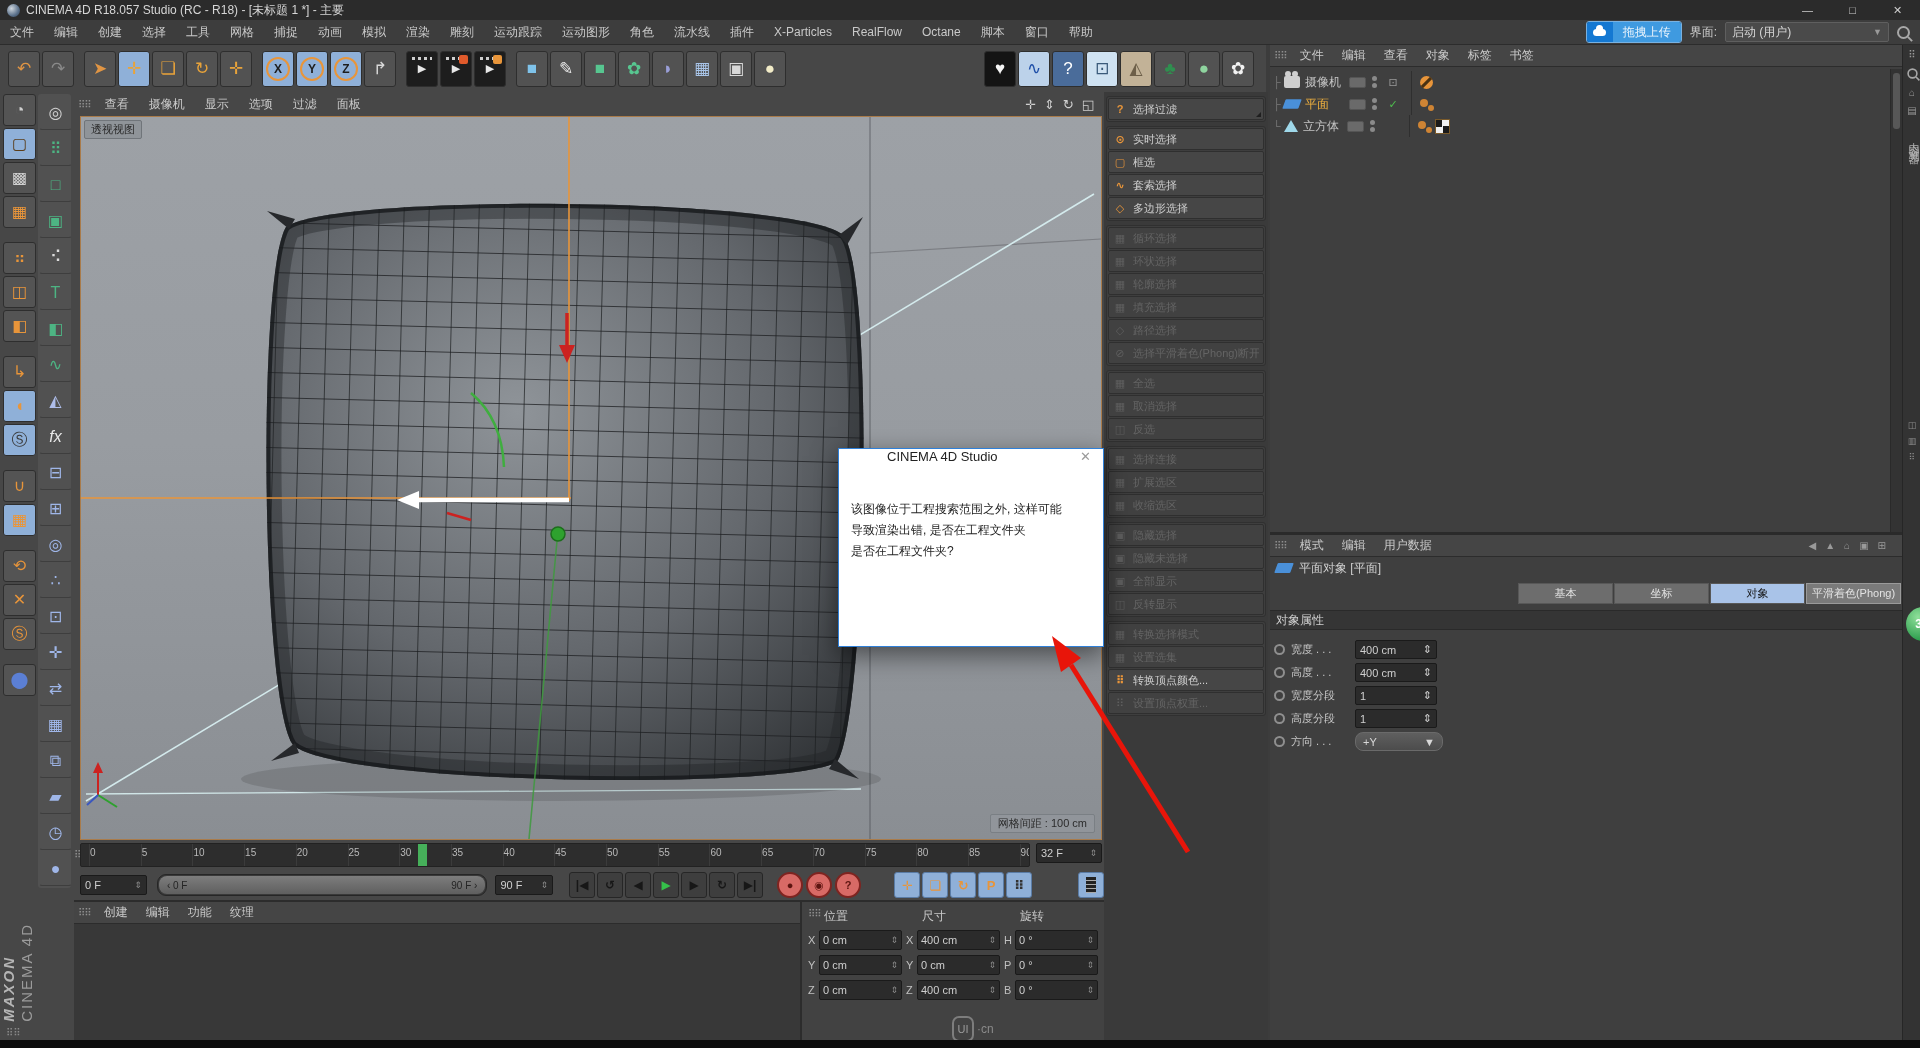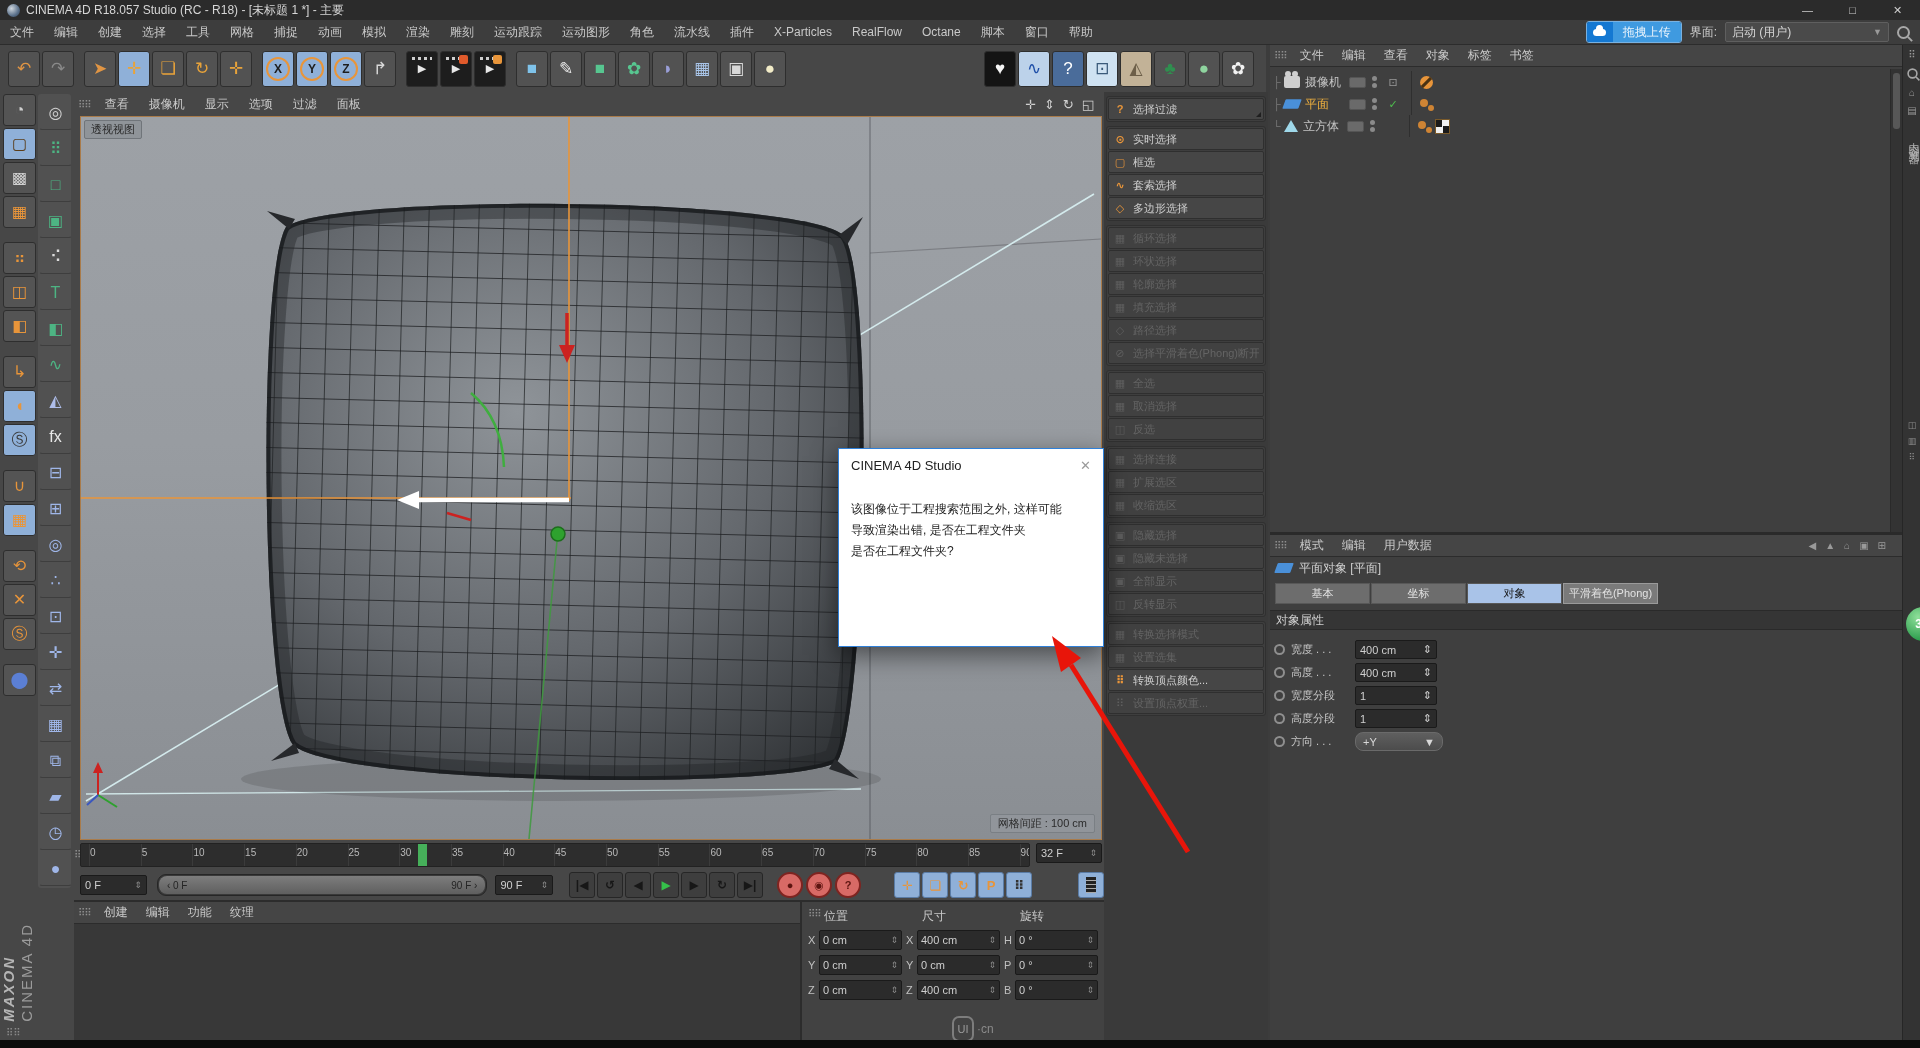--- a/index.html
+++ b/index.html
@@ -162,21 +162,21 @@
   .tag-mute::after{content:'';position:absolute;left:0px;top:5px;width:13px;height:3px;background:#4a3212;transform:rotate(-45deg);}
   .tag-phong{width:14px;height:10px;position:relative;}
   .tag-phong::before{content:'';position:absolute;left:0;top:0;width:8px;height:8px;border-radius:50%;background:#cf8434;}
   .tag-phong::after{content:'';position:absolute;right:0;bottom:-2px;width:6px;height:6px;border-radius:50%;background:#cf8434;}
   .tag-texture{width:13px;height:13px;border:1px solid #7a5a2a;
      background:conic-gradient(#f0f0f0 0 25%,#1a1a1a 0 50%,#f0f0f0 0 75%,#1a1a1a 0);}
   .am{position:absolute;left:0;top:490px;width:100%;height:505px;background:#3f3f3f;}
   .am-menu-icons{margin-left:auto;display:flex;gap:9px;padding-right:16px;color:#9a9a9a;font-size:10px;align-items:center;}
   .am-title{display:flex;align-items:center;gap:7px;height:22px;padding-left:6px;color:#d0d0d0;}
   .am-plane-icon{width:16px;height:10px;background:#4a90d9;transform:skewX(-20deg);border-radius:1px;}
-  .am-tabs{display:flex;padding-left:5px;margin-top:4px;}
+  .am-tabs{display:flex;padding-left:5px;margin-top:4px;justify-content:flex-end;}
   .am-tab{flex:0 0 93px;height:19px;background:#6d6d6d;border:1px solid #585858;color:#e2e2e2;font-size:11px;
           display:flex;align-items:center;justify-content:center;margin-right:1px;}
   .am-tab.active{background:#a9c3e8;color:#151515;}
   .am-tab.alt{background:#7a7a7a;border-color:#9a9a9a;}
   .am-section{height:18px;background:#353535;border-top:1px solid #2a2a2a;border-bottom:1px solid #2a2a2a;
           color:#d0d0d0;display:flex;align-items:center;padding-left:6px;margin-top:6px;}
   #am-fields{padding:8px 0 0 4px;}
   .am-row{display:flex;align-items:center;height:23px;}
   .am-radio{width:11px;height:11px;border:2px solid #8f8f8f;border-radius:50%;margin-right:6px;box-sizing:border-box;}
   .am-label{width:64px;color:#c6c6c6;font-size:11px;white-space:nowrap;}
@@ -189,21 +189,21 @@
   .edgestrip{position:absolute;left:1902px;top:45px;width:18px;height:995px;background:#333;border-left:1px solid #262626;}
   .es-icons{display:flex;flex-direction:column;align-items:center;gap:7px;padding-top:4px;color:#9a9a9a;font-size:10px;}
   .es-tab{writing-mode:vertical-rl;color:#b0b0b0;font-size:11px;letter-spacing:3px;margin:10px 0 0 3px;}
   .es-group2{position:absolute;top:375px;left:0;width:100%;display:flex;flex-direction:column;align-items:center;gap:6px;color:#8a8a8a;font-size:9px;}
   .badge3d{position:absolute;left:3px;top:562px;width:34px;height:34px;border-radius:50%;
            background:radial-gradient(circle at 35% 30%,#8fe09a,#2f9e4f 70%,#1e7a3a);
            color:#fff;font-weight:bold;font-size:12px;display:flex;align-items:center;justify-content:center;}
   
   .dialog{position:absolute;left:838px;top:448px;width:264px;height:197px;background:#fff;
           border:1px solid #2f80d9;box-shadow:0 8px 24px rgba(0,0,0,.5);z-index:40;color:#1a1a1a;}
-  .dlg-title{height:32px;display:flex;align-items:center;padding-left:12px;font-size:13px;color:#222;}
+  .dlg-title{height:32px;display:flex;align-items:flex-start;padding-left:12px;font-size:13px;color:#222;margin-left:36px;}
   .dlg-close{margin-left:auto;padding-right:12px;color:#9a9a9a;font-size:13px;}
   .dlg-body{padding:18px 0 0 12px;font-size:12px;line-height:21px;color:#1f1f1f;}
   .dlg-footer{position:absolute;left:0;bottom:0;width:100%;height:52px;background:#f0f0f0;
           display:flex;align-items:center;justify-content:flex-end;gap:18px;padding-right:18px;box-sizing:border-box;}
   .dlg-btn{width:84px;height:26px;background:#e1e1e1;border:1px solid #adadad;font-size:12px;color:#1a1a1a;
           display:flex;align-items:center;justify-content:center;}
   .dlg-btn.default{border:2px solid #0f6cbd;background:#e5f1fb00;width:86px;}
   
   .annot{position:absolute;inset:0;width:1920px;height:1048px;z-index:50;pointer-events:none;}
   .watermark{position:absolute;left:952px;top:1016px;z-index:20;display:flex;align-items:center;gap:3px;color:#8a8a8a;}
@@ -455,21 +455,21 @@
         <div class="ld-btn">
           <span class="ld-glyph" style="color: rgb(77, 180, 131);">◧</span>
         </div>
         <div class="ld-btn">
           <span class="ld-glyph" style="color: rgb(77, 180, 131);">∿</span>
         </div>
         <div class="ld-btn">
           <span class="ld-glyph" style="color: rgb(174, 189, 234);">◭</span>
         </div>
         <div class="ld-btn">
-          <span class="ld-glyph" style="color: rgb(232, 232, 232);">fx</span>
+          <span class="ld-glyph" style="color: rgb(232, 232, 232); font-style: italic;">fx</span>
         </div>
         <div class="ld-btn">
           <span class="ld-glyph" style="color: rgb(159, 182, 232);">⊟</span>
         </div>
         <div class="ld-btn">
           <span class="ld-glyph" style="color: rgb(159, 182, 232);">⊞</span>
         </div>
         <div class="ld-btn">
           <span class="ld-glyph" style="color: rgb(159, 182, 232);">◎</span>
         </div>

